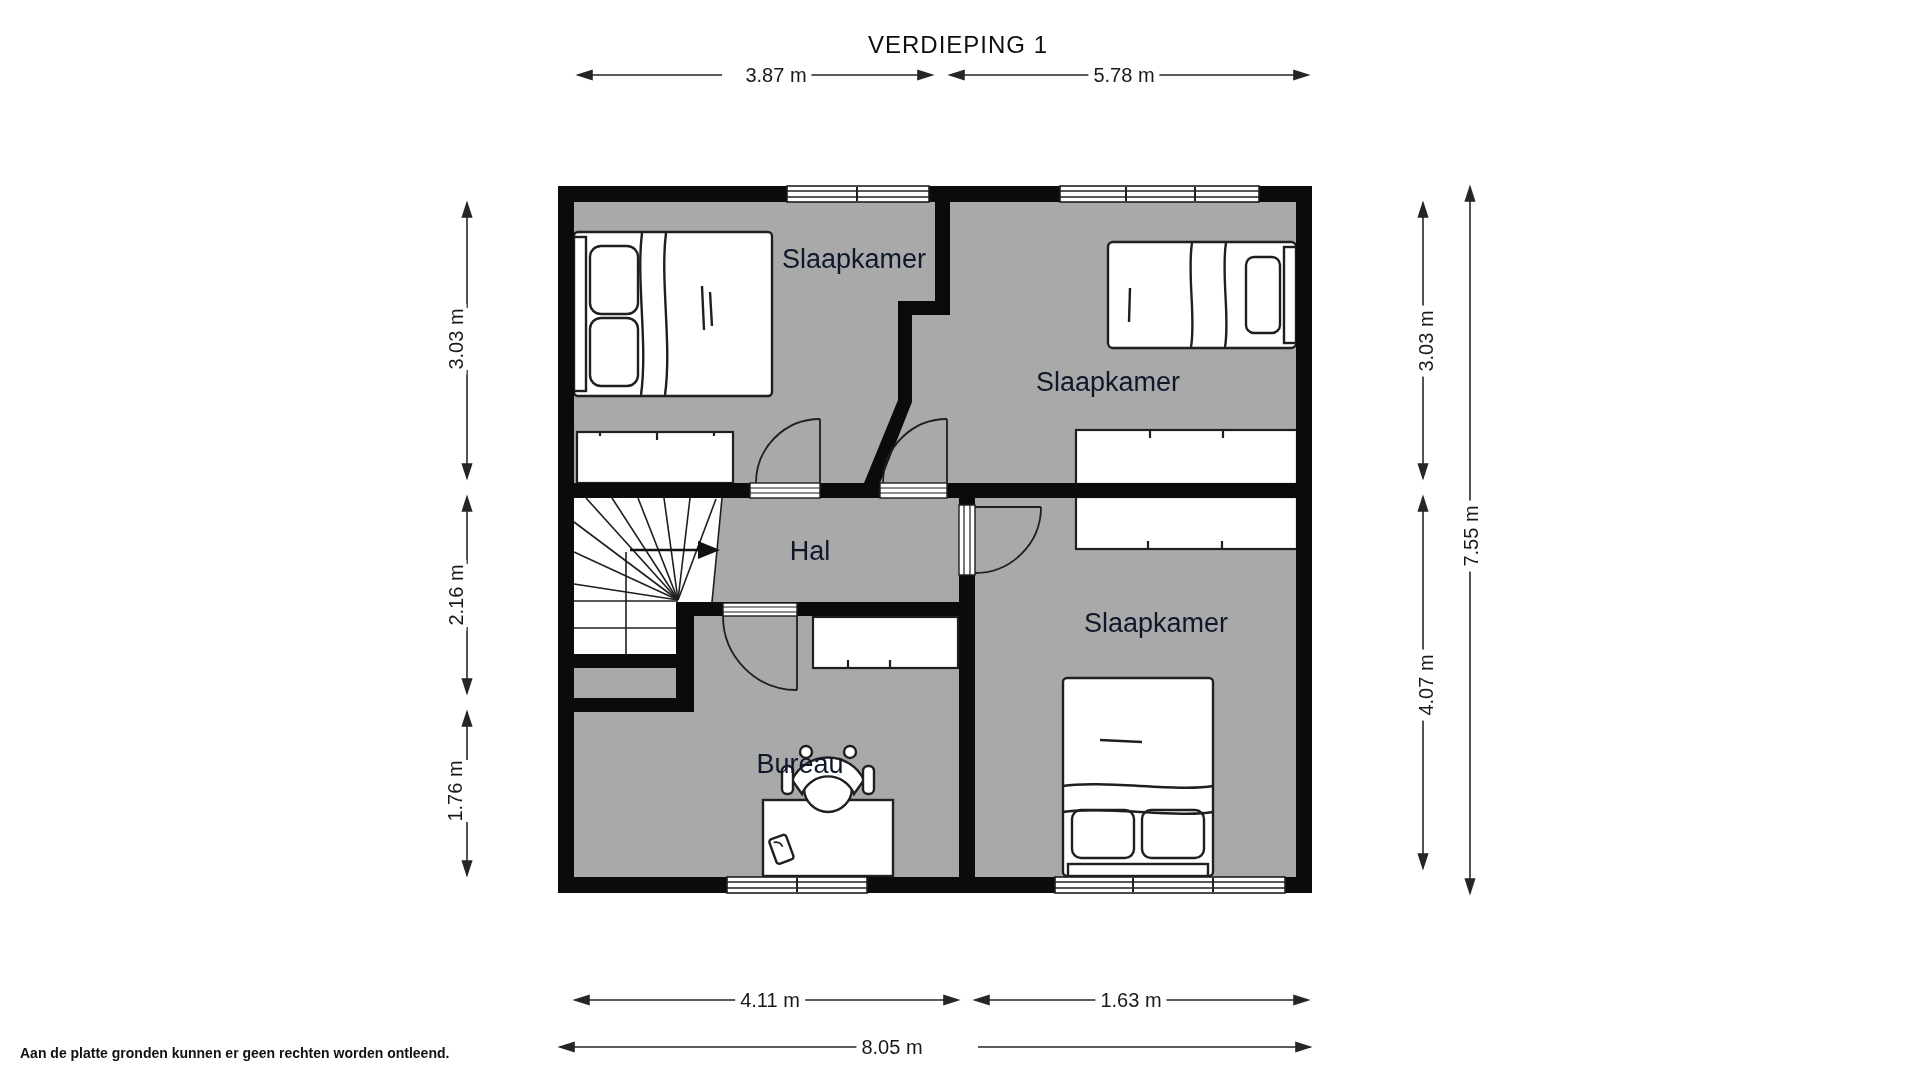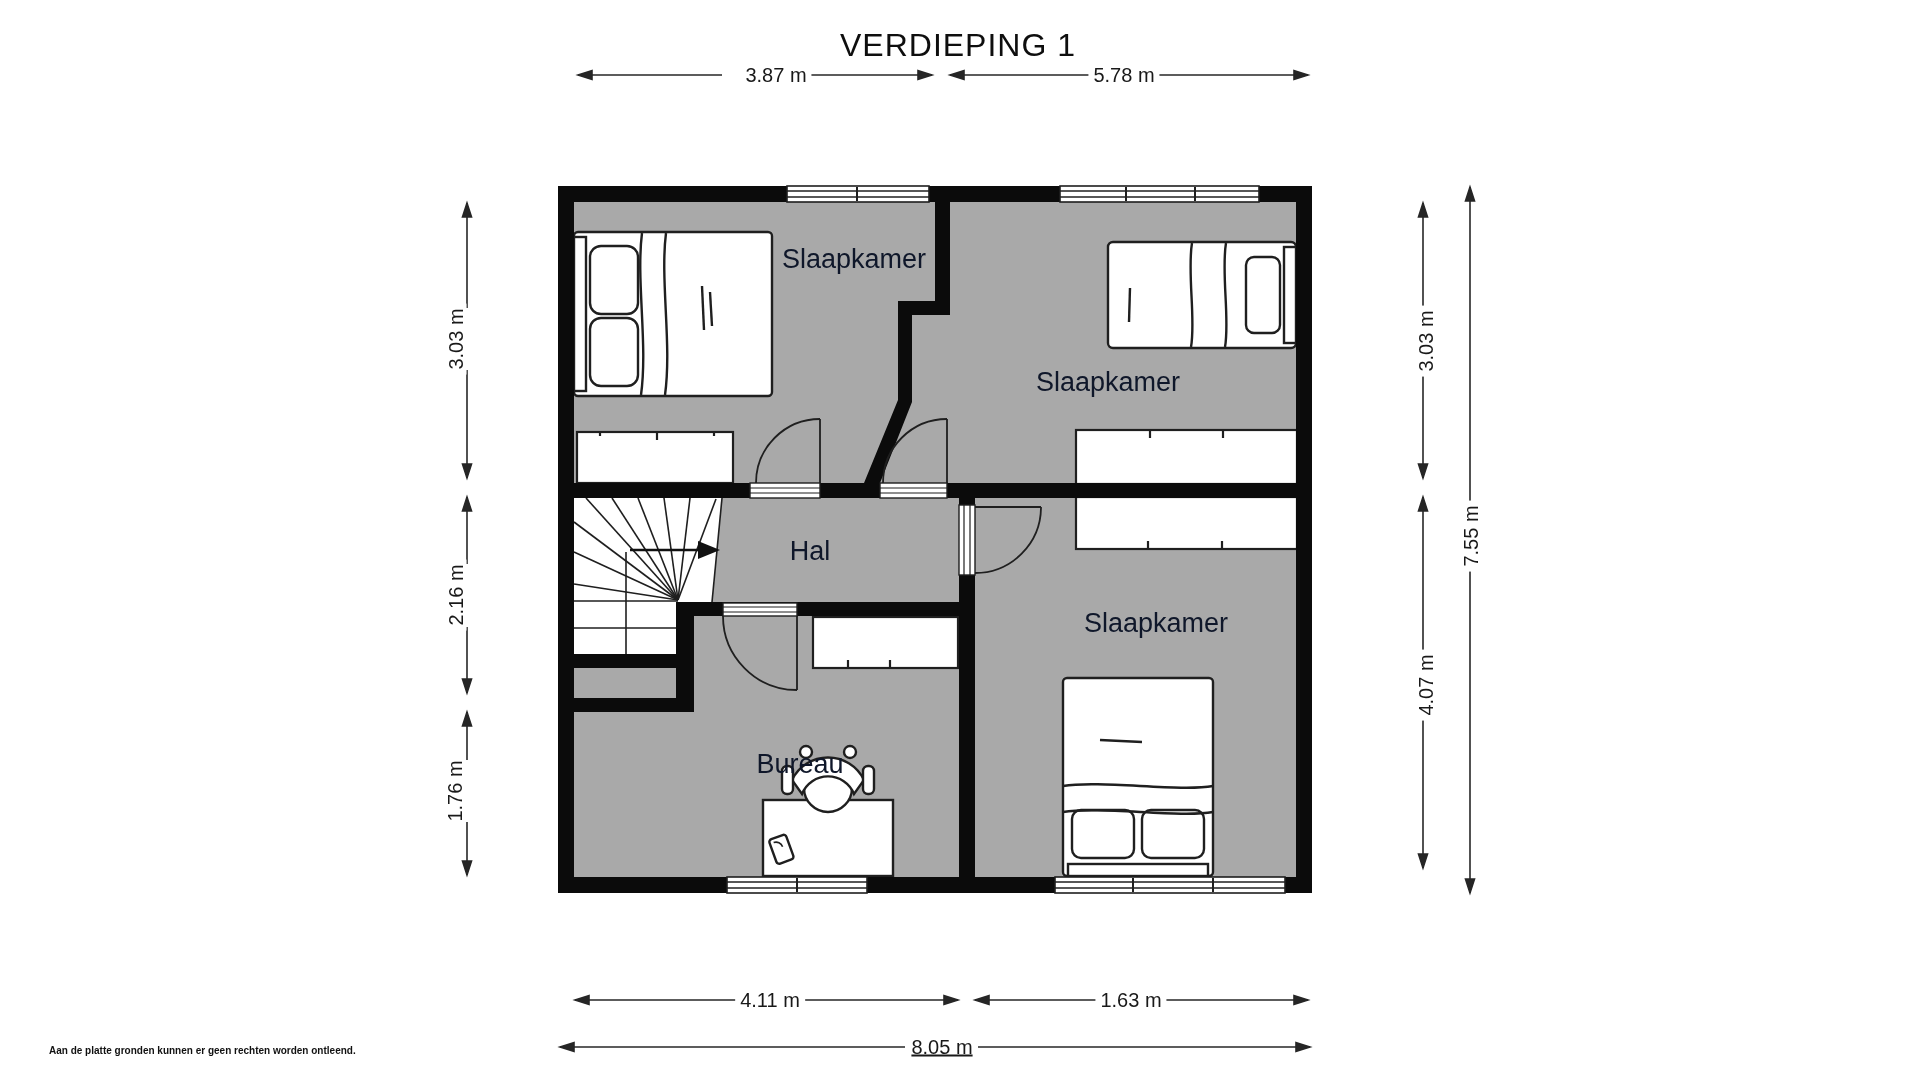--- a/index.html
+++ b/index.html
@@ -3,25 +3,25 @@
 <meta charset="utf-8">
 <style>
   :root{
     --floor:#a9a9a9; --wall:#0b0b0b; --line:#1f1f1f; --dim:#262626; --bg:#ffffff;
   }
   html,body{margin:0;padding:0;background:var(--bg);}
   #stage{position:relative;width:1920px;height:1080px;background:var(--bg);overflow:hidden;
          font-family:"Liberation Sans", sans-serif;color:#111;}
   svg{position:absolute;left:0;top:0;}
   .lbl{position:absolute;transform:translate(-50%,-50%);white-space:nowrap;}
-  .title{font-size:32px;letter-spacing:1px;color:#0e0e0e;}
+  .title{font-size:24px;letter-spacing:1px;color:#0e0e0e;}
   .room{font-size:27px;color:#0f172a;}
   .dim{font-size:20px;color:#191919;background:var(--bg);padding:0 5px;line-height:1.05;}
   .dim.vert{transform:translate(-50%,-50%) rotate(-90deg);}
-  .disclaimer{position:absolute;left:20px;top:1045px;font-size:10px;font-weight:bold;color:#111;margin-left:29px;}
+  .disclaimer{position:absolute;left:20px;top:1045px;font-size:14px;font-weight:bold;color:#111;}
 </style>
 </head>
 <body>
 
 <div id="stage">
 
   <svg width="1920" height="1080" viewBox="0 0 1920 1080">
 
     <g>
       <rect x="565" y="193" width="742" height="692" fill="var(--floor)"></rect>
@@ -270,16 +270,16 @@
   <div class="lbl dim" style="left:756px;top:75px;margin-left:20px;">3.87 m</div>
   <div class="lbl dim" style="left:1124px;top:75px;">5.78 m</div>
   <div class="lbl dim vert" style="left:456px;top:339px;">3.03 m</div>
   <div class="lbl dim vert" style="left:456px;top:595px;">2.16 m</div>
   <div class="lbl dim vert" style="left:455px;top:791px;">1.76 m</div>
   <div class="lbl dim vert" style="left:1426px;top:341px;">3.03 m</div>
   <div class="lbl dim vert" style="left:1426px;top:685px;">4.07 m</div>
   <div class="lbl dim vert" style="left:1471px;top:536px;">7.55 m</div>
   <div class="lbl dim" style="left:770px;top:1000px;">4.11 m</div>
   <div class="lbl dim" style="left:1131px;top:1000px;">1.63 m</div>
-  <div class="lbl dim" style="left:942px;top:1047px;text-decoration:underline;">8.05 m</div>
+  <div class="lbl dim" style="left:892px;top:1047px;">8.05 m</div>
 
   <div class="disclaimer">Aan de platte gronden kunnen er geen rechten worden ontleend.</div>
 </div>
 
 </body></html>

